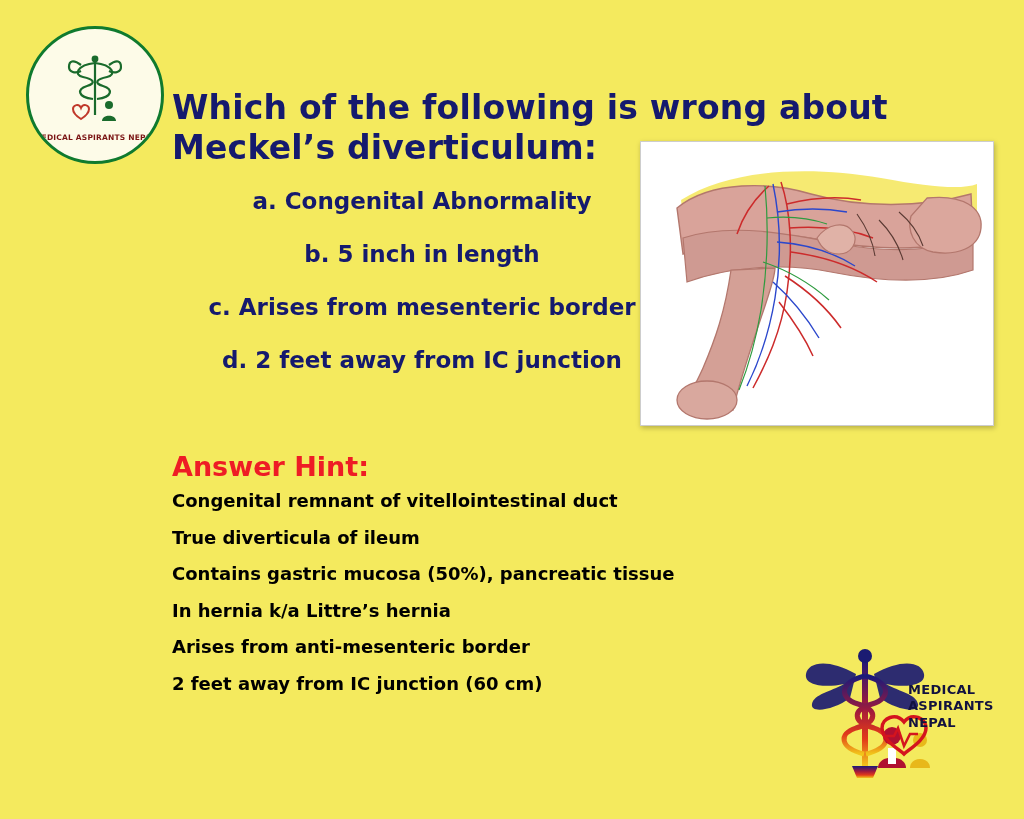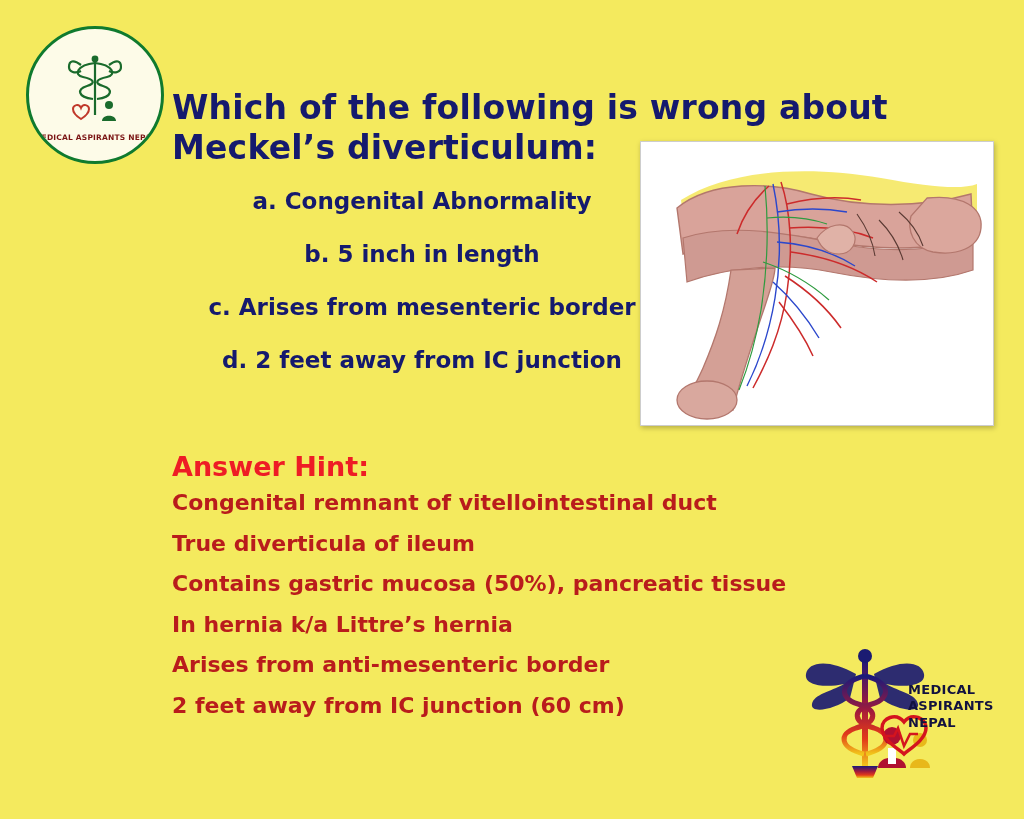--- a/index.html
+++ b/index.html
@@ -104,23 +104,23 @@
     color: #ee1c25;
     margin-top: 8px;
   }
   .hint-list {
     position: absolute;
     left: 172px;
     top: 490px;
     width: 700px;
   }
   .hint-line {
-    font-size: 22px;
-    font-weight: bold;
-    color: #b91c1c;
+    font-size: 18px;
+    font-weight: bold;
+    color: #000000;
     margin-bottom: 15.5px;
     white-space: nowrap;
   }
 
   
   .corner-logo {
     position: absolute;
     left: 800px;
     top: 640px;
     width: 250px;

